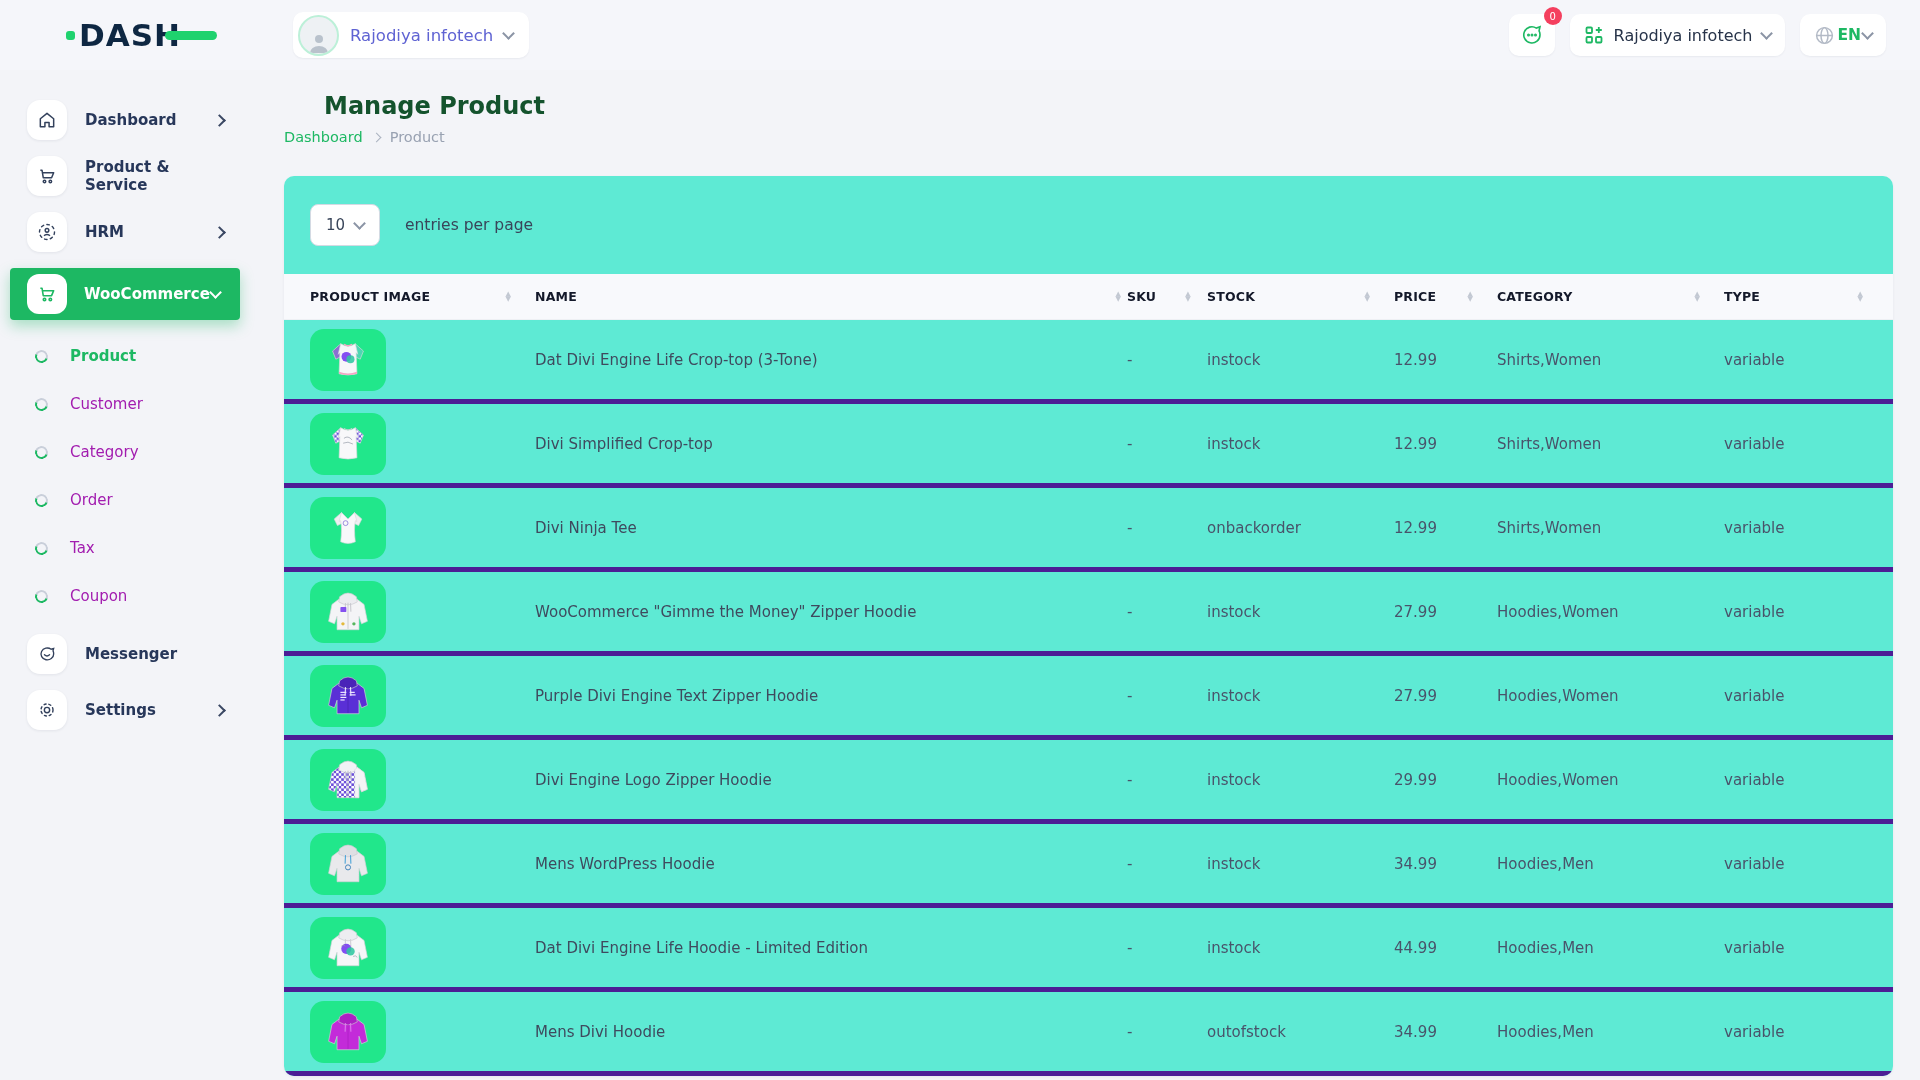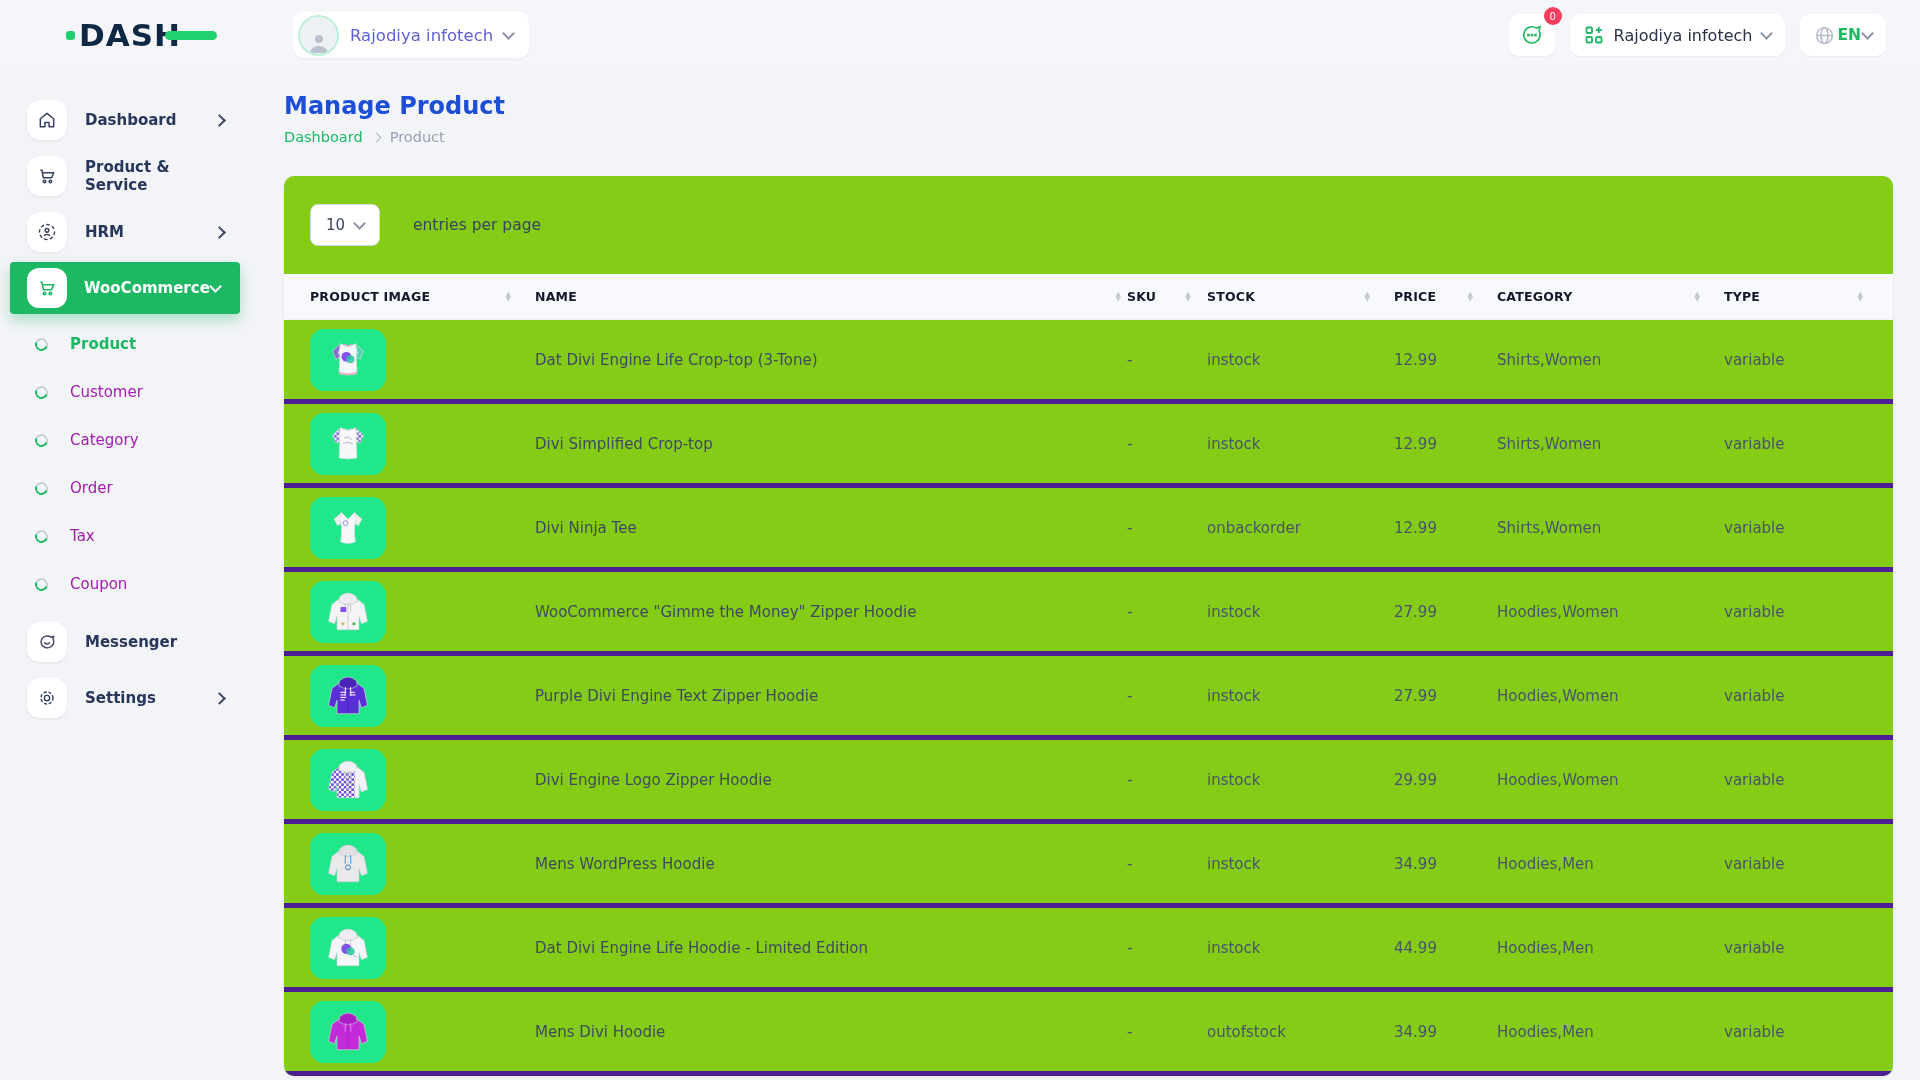--- a/index.html
+++ b/index.html
@@ -26,42 +26,42 @@
   .company-label{color:#273349;font-size:16px;}
   .lang{height:42px;padding:0 14px;gap:2px;}
   .lang-label{color:#1db863;font-size:15.5px;font-weight:600;}
   
   .sidebar{position:absolute;left:0;top:70px;bottom:0;width:250px;padding-top:22px;box-sizing:border-box;}
   .nav-item{height:56px;display:flex;align-items:center;padding:0 26px 0 27px;cursor:pointer;}
   .icon-box{width:40px;height:40px;border-radius:13px;background:#fff;box-shadow:0 1px 3px rgba(25,39,70,.08);
             display:flex;align-items:center;justify-content:center;color:#33415c;flex:none;}
   .nav-label{margin-left:18px;font-size:15px;font-weight:600;color:#27375a;}
   .nav-chevron{margin-left:auto;width:7px;height:7px;border-right:2px solid #3a4763;border-bottom:2px solid #3a4763;transform:rotate(-45deg);}
-  .nav-active{margin:2px 10px;height:52px;border-radius:4px;background:#1db863;display:flex;align-items:center;
+  .nav-active{margin:8px 10px;height:52px;border-radius:4px;background:#1db863;display:flex;align-items:center;
               padding:0 20px 0 17px;box-shadow:0 6px 14px rgba(29,184,99,.35);cursor:pointer;}
   .nav-active .icon-box{border-radius:12px;color:#1db863;box-shadow:none;}
   .nav-active .nav-label{color:#fff;font-weight:700;margin-left:17px;}
   .nav-active .nav-chevron{border-color:#fff;transform:rotate(45deg);margin-top:-4px;}
   .subnav{padding:4px 0 6px 0;}
   .sub-item{height:48px;display:flex;align-items:center;padding-left:35px;cursor:pointer;font-size:15px;color:#a21caf;}
   .bullet{width:9px;height:9px;border-radius:50%;border:2.5px solid #c9cfda;border-bottom-color:#1db863;border-left-color:#1db863;
           transform:rotate(-25deg);margin-right:22px;flex:none;}
   .sub-item.active{color:#1db863;font-weight:700;}
   
   .main{position:absolute;left:250px;top:70px;right:0;bottom:0;padding:0 27px 0 34px;box-sizing:border-box;}
-  .page-title{font-size:24px;font-weight:600;color:#1d4ed8;margin-top:22px;}
+  .page-title{font-size:24px;font-weight:600;color:#14532d;margin-top:22px;margin-left:40px;}
   .breadcrumb{display:flex;align-items:center;gap:10px;margin-top:9px;font-size:14.5px;}
   .bc-link{color:#1db863;cursor:pointer;}
   .bc-sep{width:6px;height:6px;border-right:1.8px solid #aab2c0;border-bottom:1.8px solid #aab2c0;transform:rotate(-45deg);margin-top:1px;}
   .bc-current{color:#99a2b2;}
-  .card{margin-top:31px;background:#84cc16;border-radius:10px;box-shadow:0 1px 3px rgba(25,39,70,.06);overflow:hidden;}
+  .card{margin-top:31px;background:#5eead4;border-radius:10px;box-shadow:0 1px 3px rgba(25,39,70,.06);overflow:hidden;}
   .controls{display:flex;align-items:center;padding:28px 26px;}
   .entries-select{width:68px;height:40px;border:1px solid #d4dae3;border-radius:8px;display:flex;align-items:center;
                   justify-content:center;gap:10px;font-size:15px;color:#39455a;cursor:pointer;background:#fff;}
-  .entries-label{margin-left:33px;font-size:15.5px;color:#39455a;}
+  .entries-label{margin-left:25px;font-size:15.5px;color:#39455a;}
   .search-input{margin-left:auto;width:208px;height:40px;border:1px solid #ccd3dd;border-radius:8px;padding:0 14px;
                 font-size:15px;color:#39455a;outline:none;box-sizing:border-box;font-family:inherit;background:#fff;}
   .search-input::placeholder{color:#9aa3b2;}
   .trow{display:grid;grid-template-columns:225px 592px 80px 187px 103px 227px 1fr;align-items:center;
         padding:0 24px 0 26px;box-sizing:border-box;}
   .thead{height:46px;background:#f8f9fc;border-bottom:1px solid #eef0f4;}
   .th{display:flex;align-items:center;font-size:12.5px;font-weight:700;color:#14192a;letter-spacing:.2px;cursor:pointer;gap:29px;}
   .sorter{margin-left:auto;display:flex;flex-direction:column;line-height:5px;color:#c2c8d2;font-size:7px;margin-right:24px;}
   .th.tight .sorter{margin-right:6px;}
   .tbody .trow{height:84px;border-bottom:5px solid #4c1d95;}

